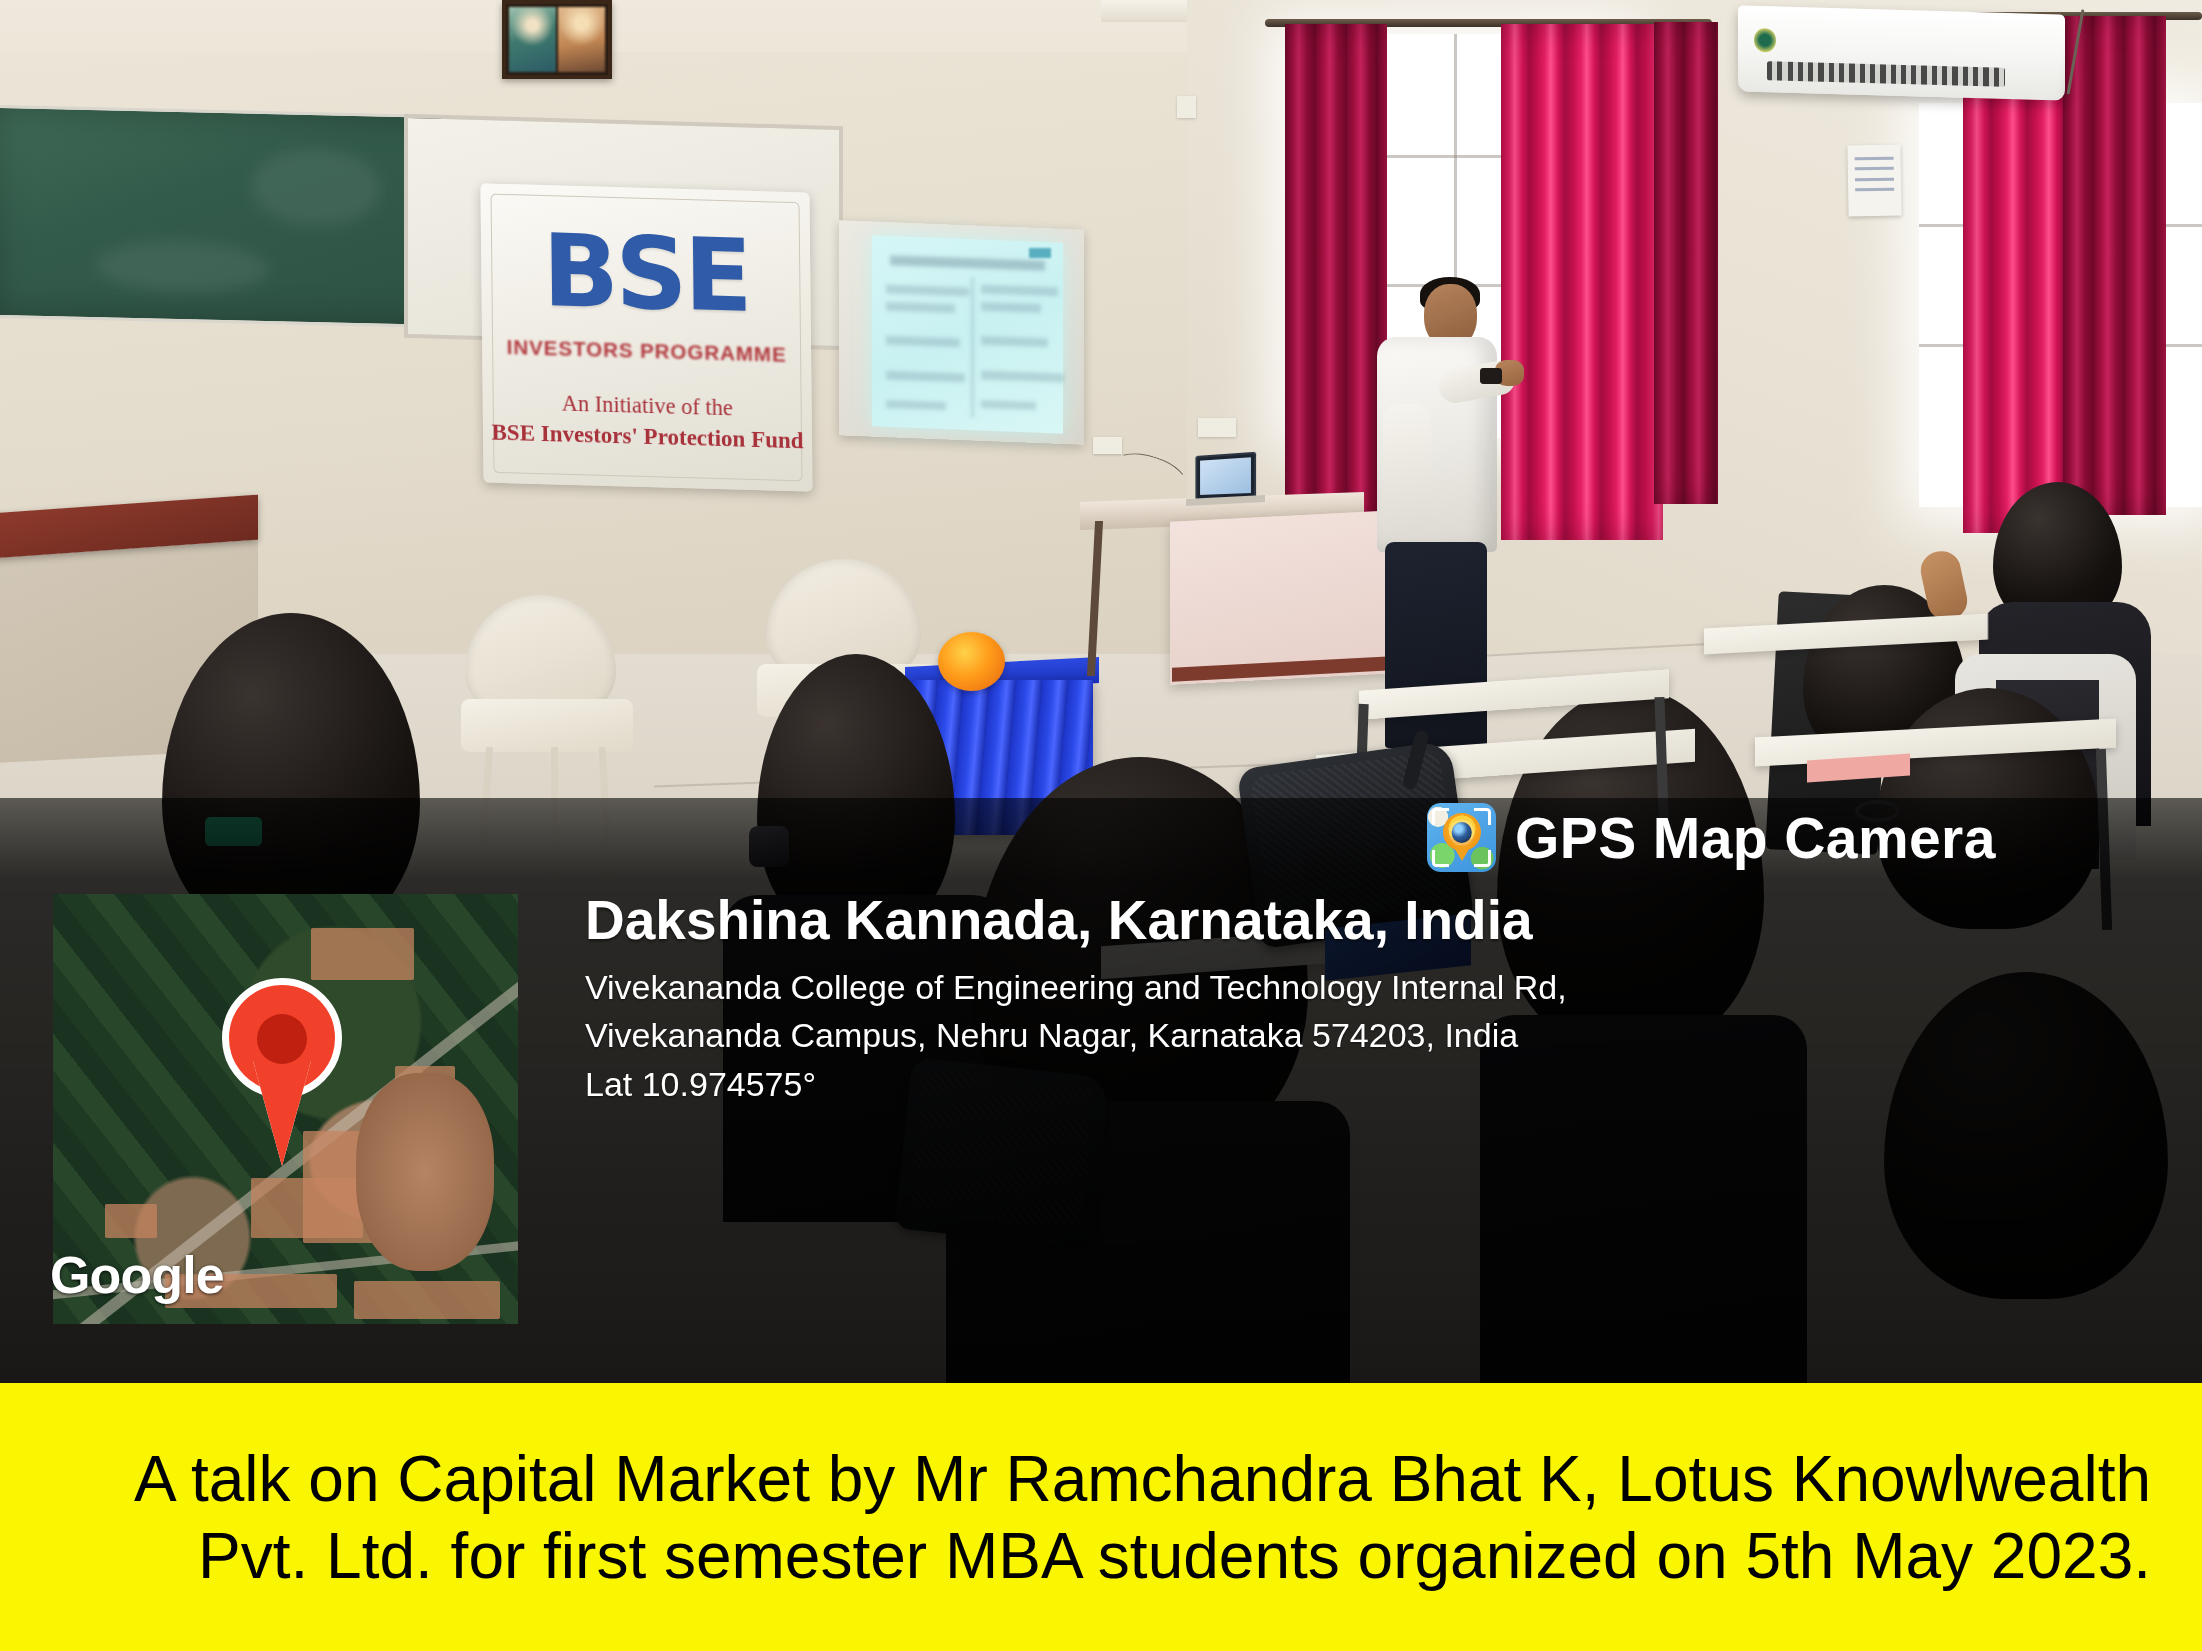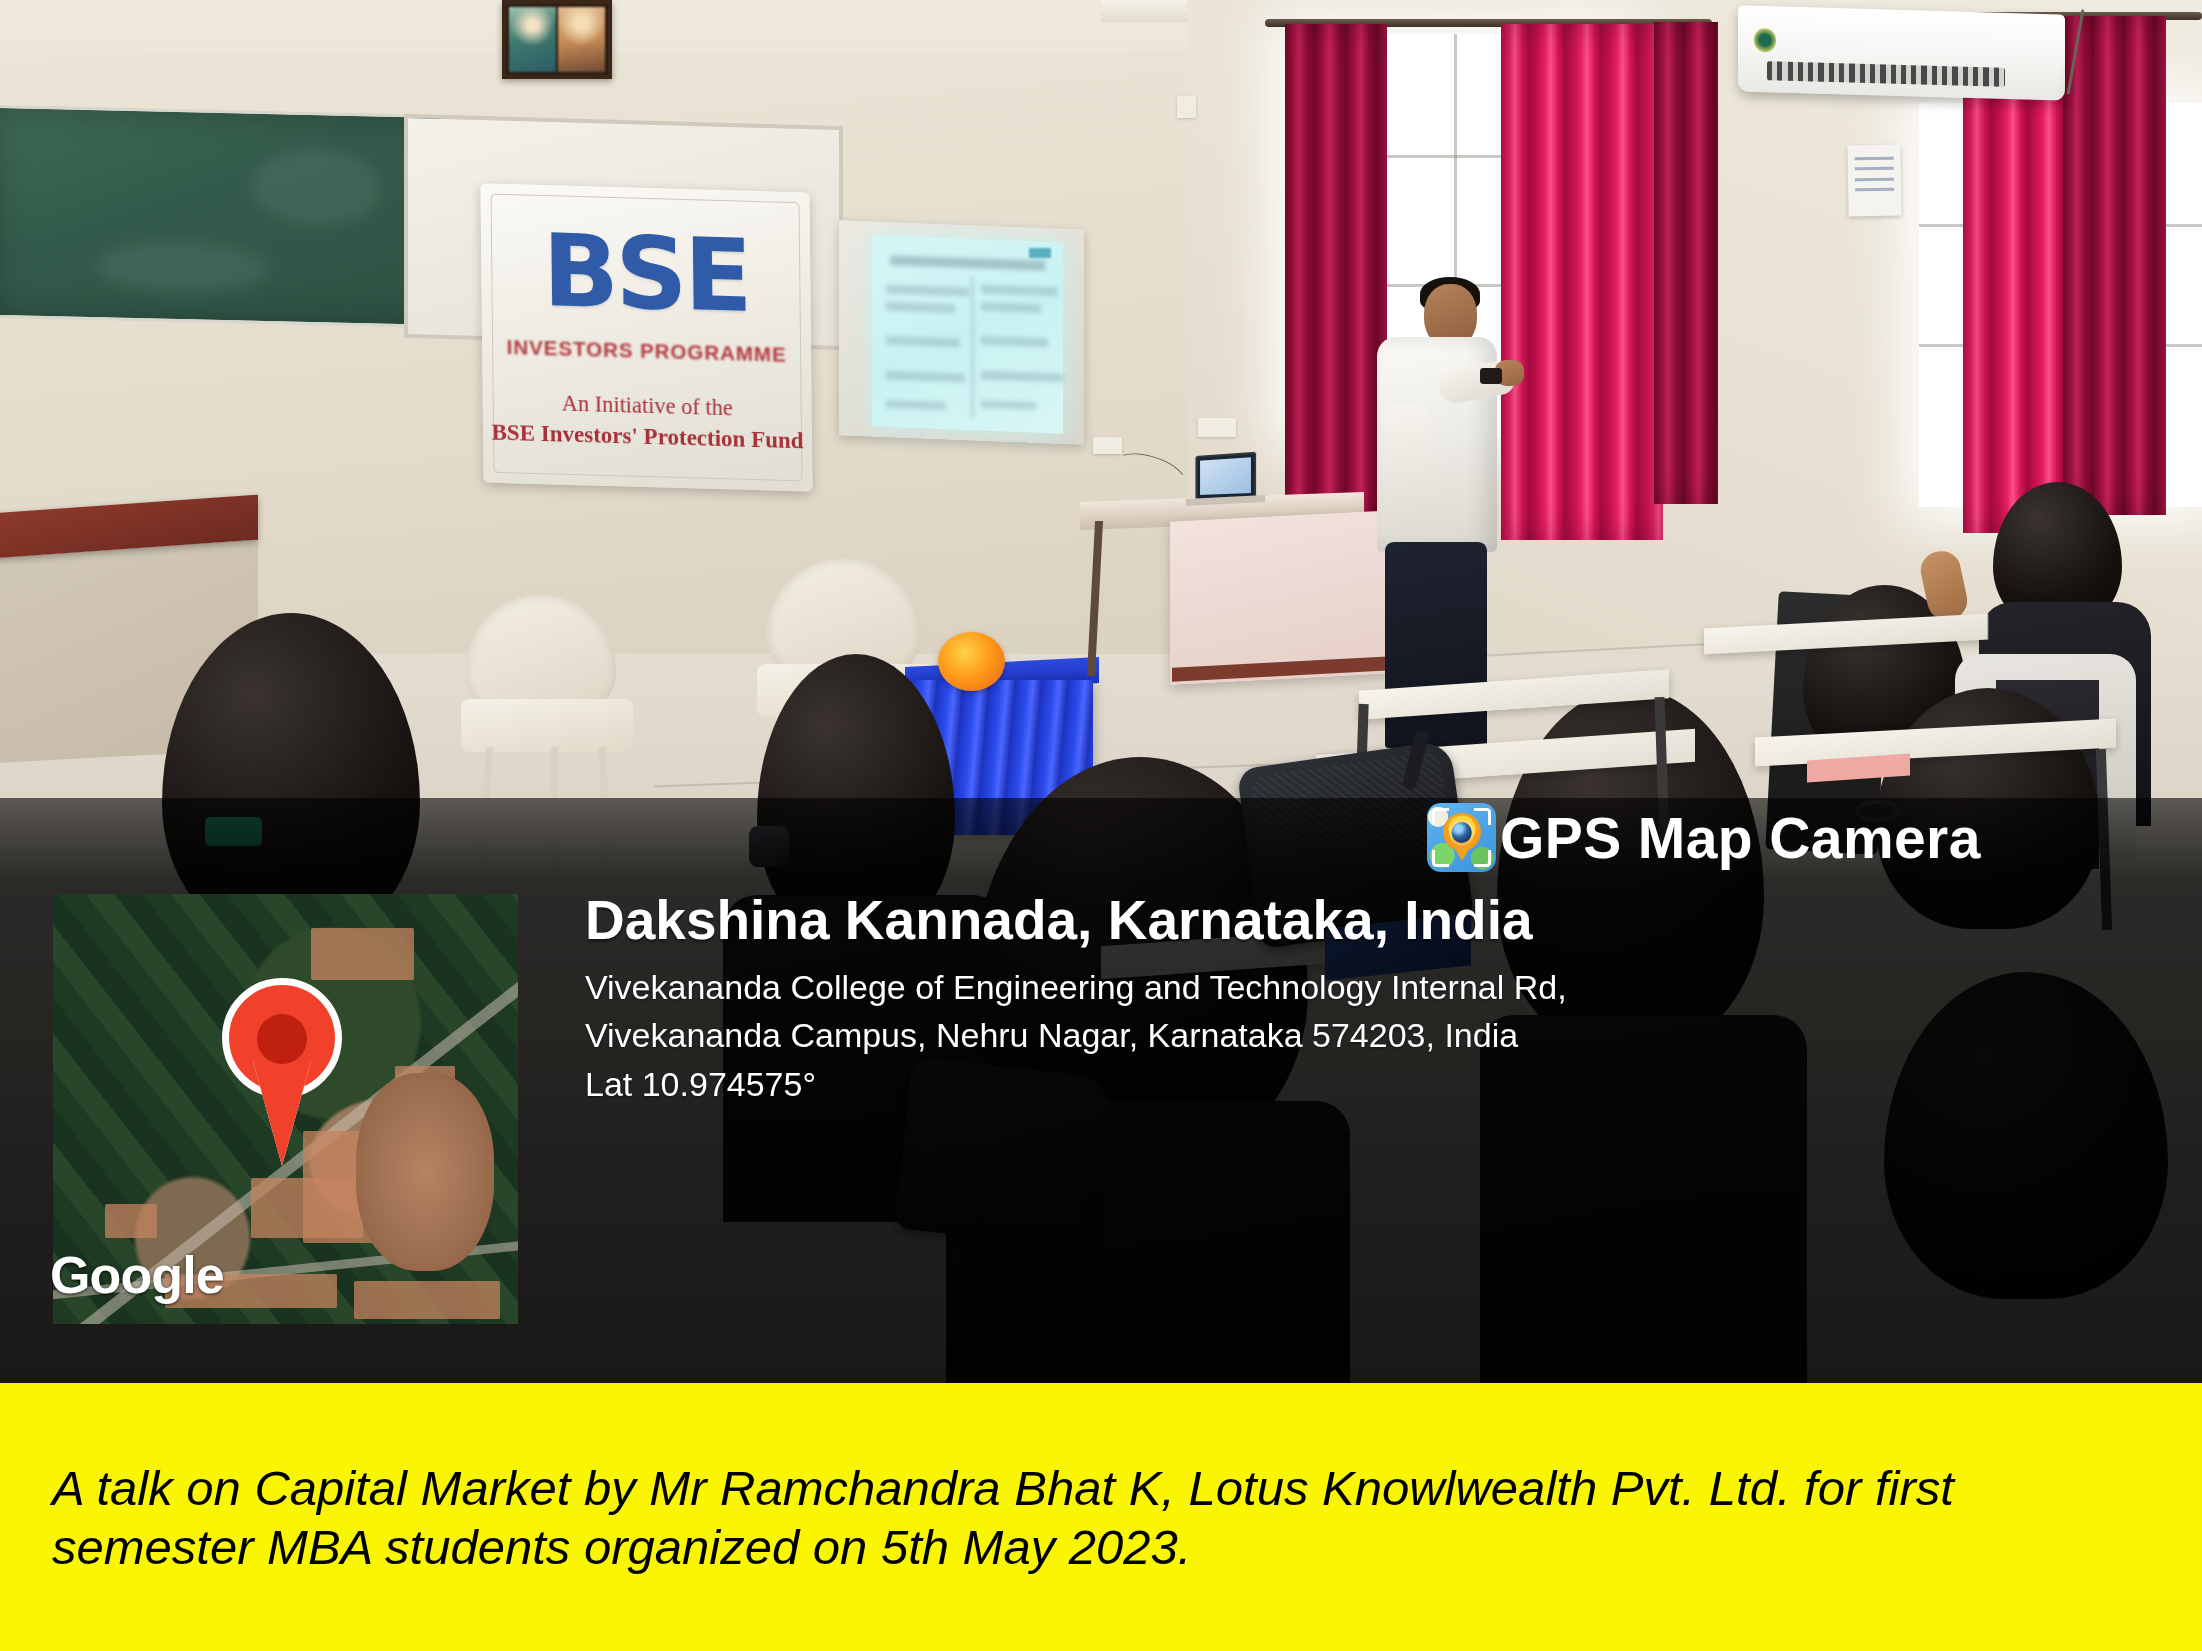--- a/index.html
+++ b/index.html
@@ -207,21 +207,21 @@
   .bag .mesh{position:absolute;inset:8.6px 12px 17px 12px;border-radius:17px;
       background:repeating-linear-gradient(45deg,rgba(255,255,255,.045) 0 2.6px,transparent 2.6px 6px);}
   .bag .strap{position:absolute;width:13.8px;border-radius:6.9px;background:#1b1d20;}
 
   
   .cchair{position:absolute;background:linear-gradient(170deg,#2d2d2d,#161616);border-radius:5.2px;}
 
   
   #overlay{position:absolute;left:0;top:798px;width:2203px;height:585px;
       background:linear-gradient(180deg,rgba(0,0,0,.58) 0%,rgba(0,0,0,.80) 14%,rgba(0,0,0,.88) 100%);}
-  #gps-header{position:absolute;left:1427px;top:5.2px;display:flex;align-items:center;gap:4px;}
+  #gps-header{position:absolute;left:1427px;top:5.2px;display:flex;align-items:center;gap:19px;}
   .gps-badge{width:69px;height:69px;border-radius:13.8px;position:relative;overflow:hidden;
       background:
         radial-gradient(circle at 22% 76%,#7ad66b 0 16%,transparent 17%),
         radial-gradient(circle at 80% 80%,#6bc35d 0 14%,transparent 15%),
         radial-gradient(circle at 16% 20%,#f2efe2 0 12%,transparent 13%),
         linear-gradient(150deg,#63b7ef 0%,#4ea4e6 45%,#3d95dc 100%);}
   .gps-badge .pin{position:absolute;left:50%;top:10.3px;transform:translateX(-50%);
       width:38px;height:38px;border-radius:50% 50% 50% 50%;
       background:radial-gradient(circle at 50% 42%,#ffd23c 0 46%,#f6a31d 47%,#ef8a12 100%);}
   .gps-badge .pin:after{content:"";position:absolute;left:50%;top:26px;transform:translateX(-50%);
@@ -270,23 +270,23 @@
   #gps-text{position:absolute;left:585px;top:93px;color:#fff;
       font-family:"Liberation Sans",sans-serif;}
   #gps-place{font-size:55px;font-weight:bold;line-height:1.06;margin-bottom:13.8px;
       text-shadow:0 1.7px 3.4px rgba(0,0,0,.6);}
   .gps-line{font-size:34px;line-height:1.42;font-weight:normal;
       text-shadow:0 0.9px 2.6px rgba(0,0,0,.6);white-space:nowrap;}
 
   
   #caption{position:absolute;left:0;top:1383px;width:2203px;height:269px;
       display:flex;align-items:center;justify-content:center;}
-  #caption-text{width:2099px;text-align:left;color:#000;
-      font-family:"Liberation Sans",sans-serif;font-size:49px;line-height:1.20;
-      font-weight:normal;font-style:italic;}
+  #caption-text{width:2099px;text-align:right;color:#000;
+      font-family:"Liberation Sans",sans-serif;font-size:64px;line-height:1.20;
+      font-weight:normal;}
 </style>
 </head>
 <body>
 
 <div id="stage">
 
   <div id="photo">
 
     <div class="wall-top"></div>
     <div class="ceiling-edge"></div>

